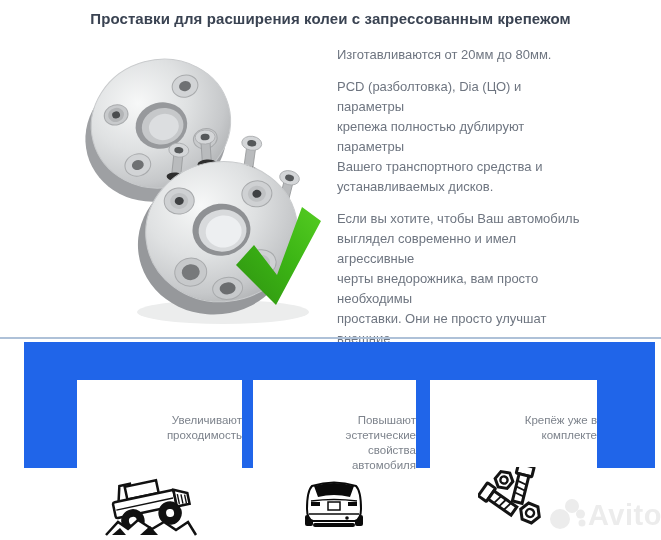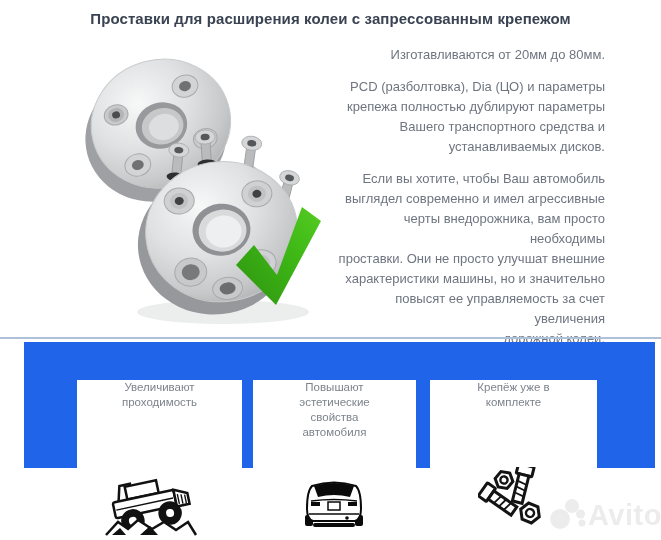--- a/index.html
+++ b/index.html
@@ -3,28 +3,28 @@
 <meta charset="utf-8">
 <style>
   html,body{margin:0;padding:0;background:#fff;}
   .canvas{position:relative;width:661px;height:540px;background:#ffffff;overflow:hidden;
           font-family:"Liberation Sans",sans-serif;}
   .title{position:absolute;top:10px;left:0;width:661px;text-align:center;
          font-size:15px;font-weight:700;color:#3a4352;letter-spacing:.1px;}
   .photo{position:absolute;left:55px;top:46px;width:285px;height:296px;}
   .desc{position:absolute;left:337px;top:45px;width:268px;color:#6e7580;
         font-size:13px;line-height:20px;}
-  .desc p{margin:0 0 12px 0;white-space:pre-line;text-align:right;}
+  .desc p{margin:0 16px 12px 0;white-space:pre-line;}
   .divider{position:absolute;left:0;top:337px;width:661px;height:2px;background:#aec1d8;}
   .banner{position:absolute;left:24px;top:342px;width:631px;height:126px;}
   .card{position:absolute;top:380px;height:160px;background:#ffffff;}
   .card-1{left:77px;width:165px;}
   .card-2{left:253px;width:163px;}
   .card-3{left:430px;width:167px;}
-  .card-label{text-align:center;font-size:11.5px;line-height:15px;
+  .card-label{margin-top:33px;text-align:right;font-size:11.5px;line-height:15px;
               color:#7d838c;white-space:pre-line;}
   .icon-box{position:absolute;}
   .icon-jeep{left:100px;top:471px;width:100px;height:68px;}
   .icon-sedan{left:297px;top:473px;width:74px;height:58px;}
   .icon-bolts{left:478px;top:467px;width:72px;height:66px;}
   .watermark{position:absolute;left:546px;top:495px;width:115px;height:45px;z-index:5;}
   .watermark-text{position:absolute;left:42px;top:4px;font-size:29px;font-weight:700;
                   color:#ececec;letter-spacing:.5px;}
 </style>
 </head>

